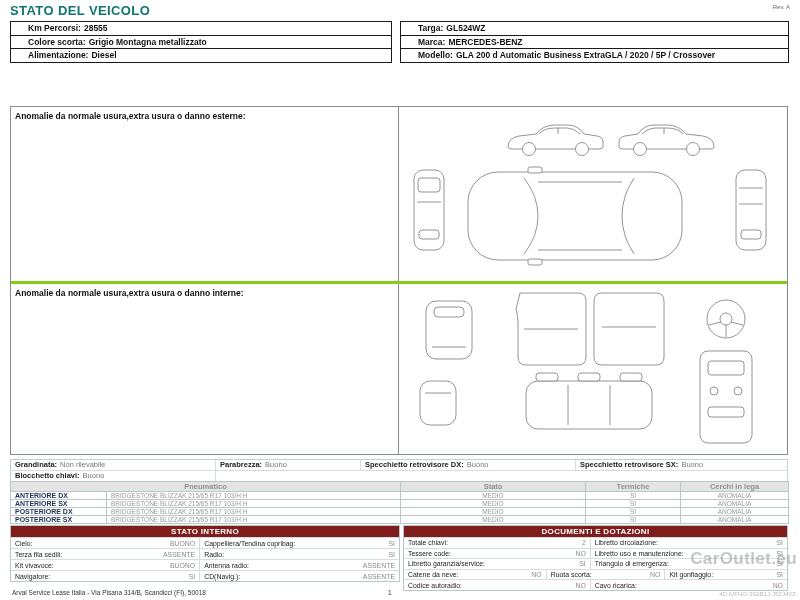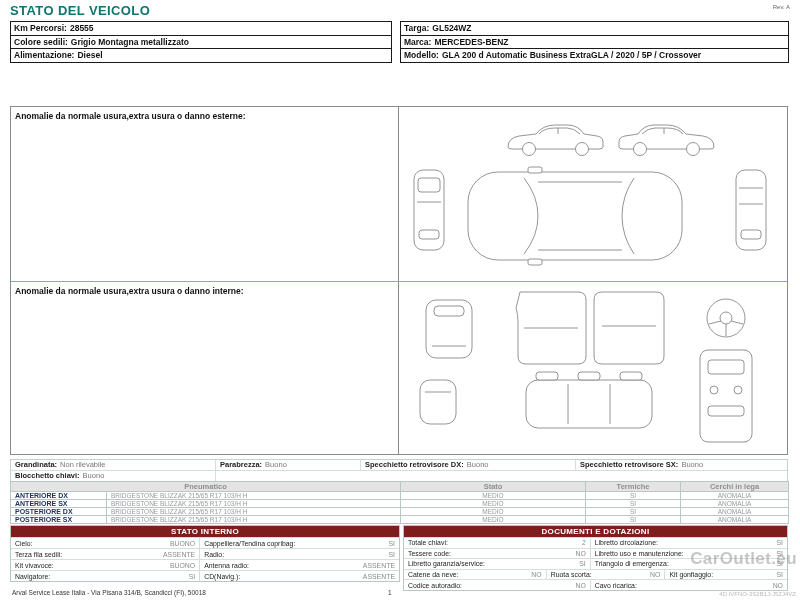--- a/index.html
+++ b/index.html
@@ -10,33 +10,33 @@
   }
   
   .title { position:absolute; left:10px; top:3px; font-size:13px; font-weight:bold;
            color:#0f766e; letter-spacing:.4px; }
   .rev   { position:absolute; right:10px; top:4px; font-size:6px; color:#666; }
 
   
   .info { position:absolute; top:21px; }
   .info-left  { left:10px;  width:382px; }
   .info-right { left:400px; width:389px; }
-  .info-row { border:1px solid #1a1a1a; border-top:none; padding:1px 3px;
+  .info-row { border:1px solid #1a1a1a; border-top:none; padding:1px 17px;
               font-size:8.5px; font-weight:bold; line-height:10.5px; min-height:13px; }
   .info-row:first-child { border-top:1px solid #1a1a1a; }
   .info-row .lbl { margin-right:3px; }
   .row-modello .val { display:inline; }
   .row-modello { max-width:389px; }
   .row-modello .wrapbox { display:inline-block; max-width:310px; vertical-align:top; }
 
   
   .damage-box { position:absolute; left:10px; top:106px; width:778px; height:349px;
                 border:1px solid #8a8a8a; }
   .damage-half { height:173.5px; display:flex; }
-  .damage-half + .damage-half { border-top:1px solid #84cc16; }
+  .damage-half + .damage-half { border-top:3px solid #84cc16; }
   .damage-label-cell { width:388px; border-right:1px solid #8a8a8a; padding:4px;
                        font-size:8.5px; font-weight:bold; }
   .damage-diagram-cell { flex:1; display:flex; align-items:center; justify-content:center; }
 
   
   .cond { position:absolute; left:10px; top:459px; width:778px;
           border:1px solid #c2d2ce; font-size:7.5px; }
   .cond-row { display:flex; height:10.5px; align-items:center; }
   .cond-row.first { border-bottom:1px solid #d4dfdc; }
   .cond-cell { padding:0 4px; white-space:nowrap; border-right:1px solid #d4dfdc; height:100%;
@@ -90,21 +90,21 @@
 <div class="page">
 
   <div class="title">STATO DEL VEICOLO</div>
   <div class="rev">Rev. A</div>
 
   <div class="info info-left">
     <div class="info-row">
       <span class="lbl">Km Percorsi:</span><span class="val">28555</span>
     </div>
     <div class="info-row">
-      <span class="lbl">Colore sedili:</span><span class="val">Grigio Montagna metallizzato</span>
+      <span class="lbl">Colore scorta:</span><span class="val">Grigio Montagna metallizzato</span>
     </div>
     <div class="info-row">
       <span class="lbl">Alimentazione:</span><span class="val">Diesel</span>
     </div>
   </div>
 
   <div class="info info-right">
     <div class="info-row">
       <span class="lbl">Targa:</span><span class="val">GL524WZ</span>
     </div>

